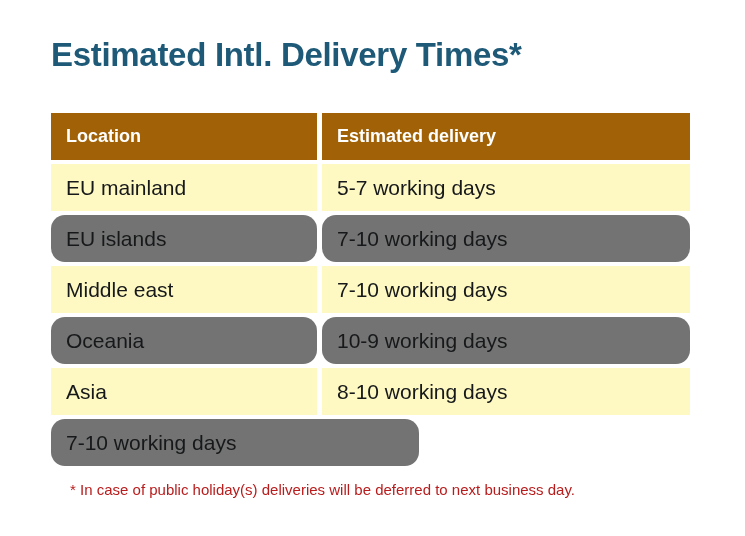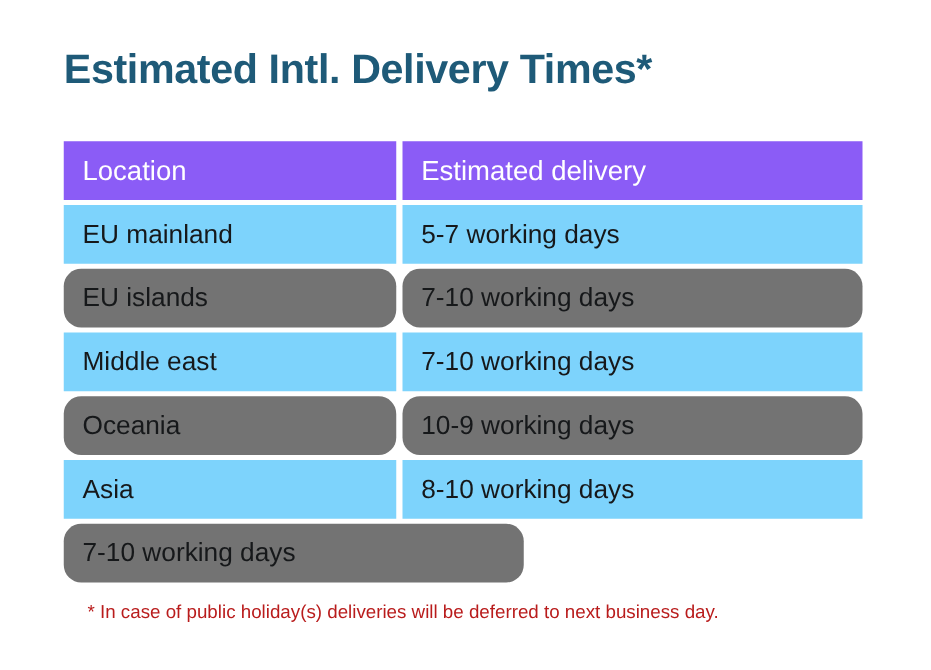--- a/index.html
+++ b/index.html
@@ -50,26 +50,26 @@
     padding: 0 15px;
     font-size: 21px;
     color: #16181a;
     white-space: nowrap;
     overflow: hidden;
   }
   .col-location { width: 266px; flex: none; }
   .col-delivery { width: 368px; flex: none; }
 
   .header-row .cell {
-    background: #8b5cf6;
+    background: #a16207;
     color: #ffffff;
-    font-weight: normal;
-    font-size: 22px;
+    font-weight: bold;
+    font-size: 18px;
   }
-  .row-odd .cell  { background: #7dd3fc; }
+  .row-odd .cell  { background: #fef9c3; }
   .row-even .cell { background: #737373; border-radius: 14px; }
 
   .footnote {
     position: absolute;
     left: 70px;
     top: 481px;
     font-size: 15px;
     color: #b91c1c;
     white-space: nowrap;
   }

